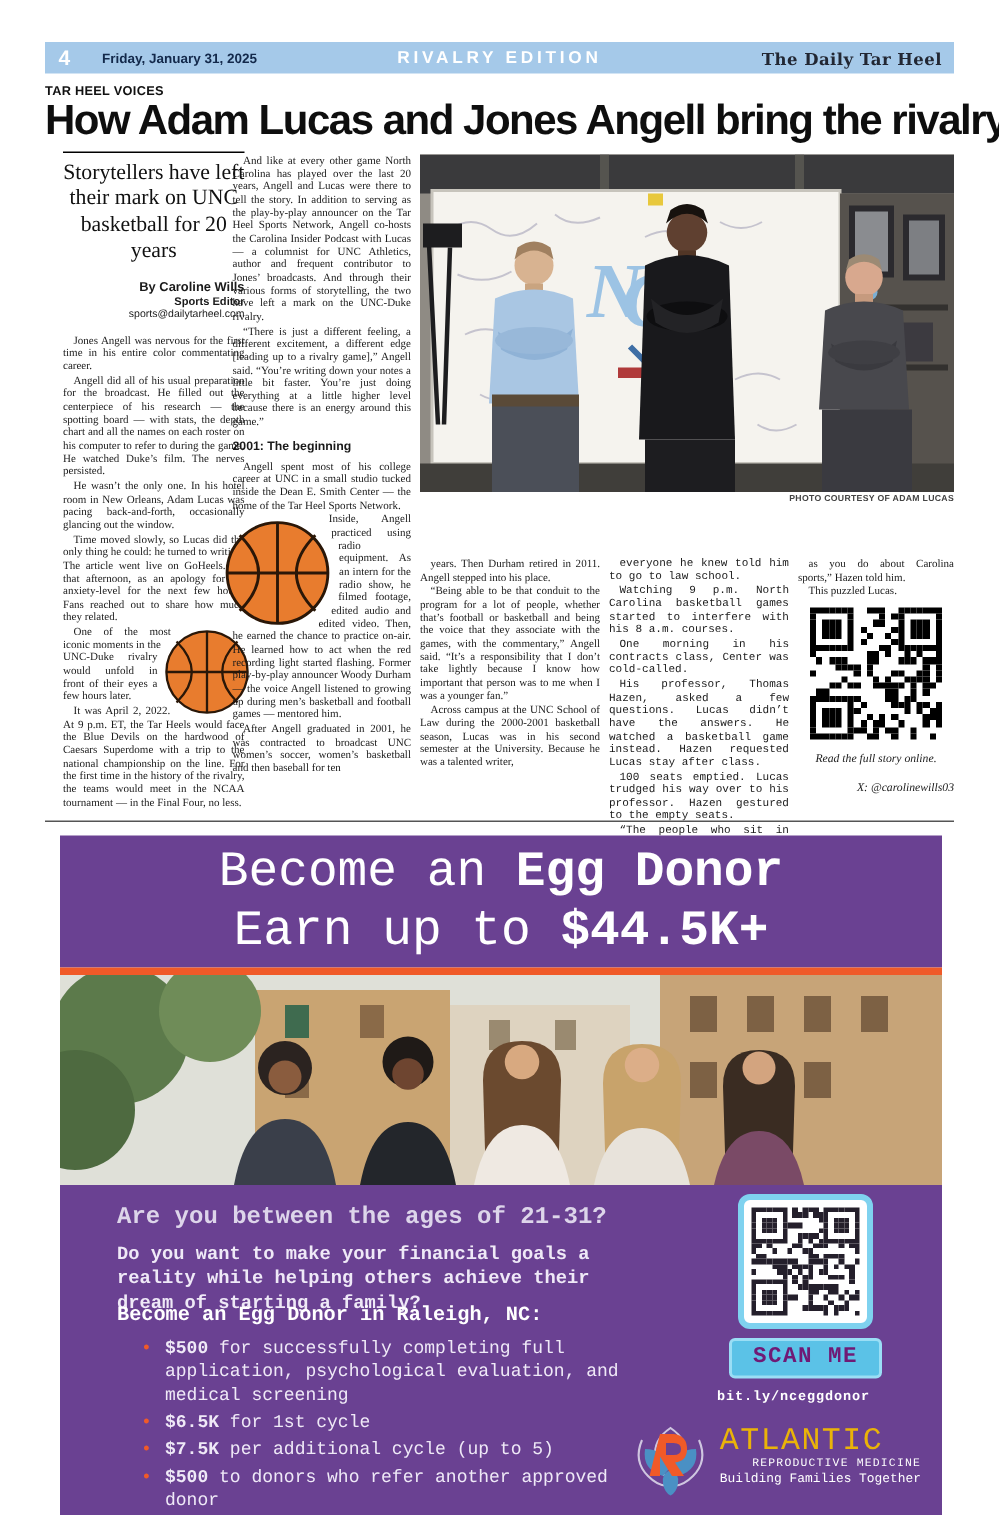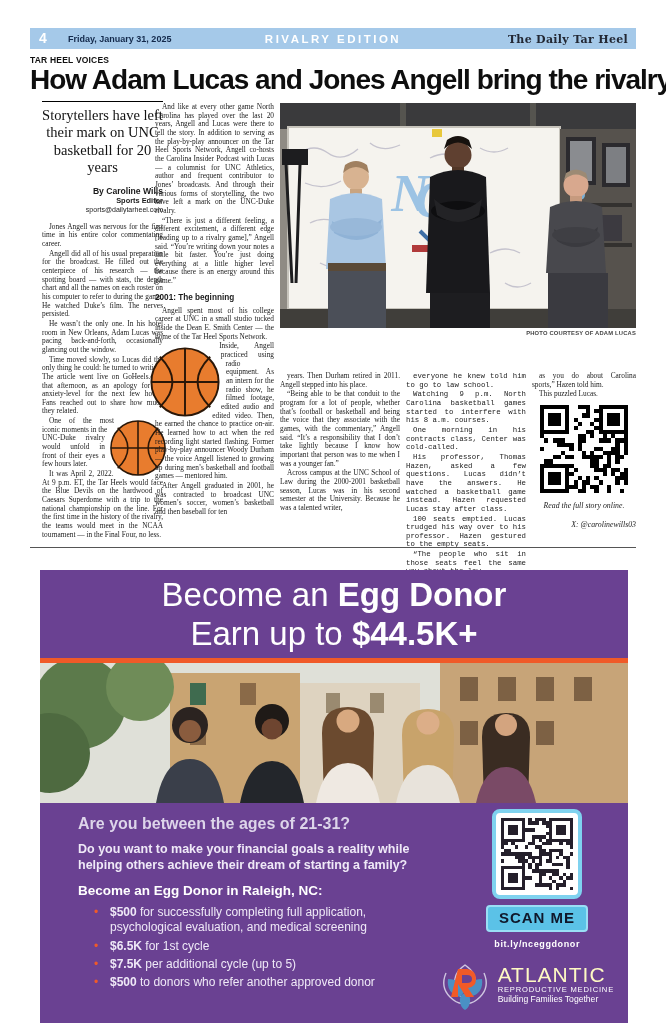--- a/index.html
+++ b/index.html
@@ -42,45 +42,45 @@
            font:bold 7.4px "Liberation Sans",sans-serif;line-height:1.3;color:#111;}
   
   .qr{display:grid;}
   .qr i{display:block;}
   .qr i.d{background:currentColor;}
   .qr-article{width:88px;height:88px;margin:6px auto 0;color:#000;}
   .read-online{font-style:italic;font-size:7.8px;text-align:center;margin-top:8px;text-indent:0;}
   .social{font-style:italic;font-size:7.8px;text-align:right;margin-top:10px;text-indent:0;}
   .ad-rule{position:absolute;left:30px;right:30px;top:547px;border-top:1px solid #555;}
   
-  .ad{position:absolute;left:40px;top:557px;width:588px;height:453px;font-family:Liberation Sans, sans-serif;margin-top:13px;}
+  .ad{position:absolute;left:40px;top:557px;width:588px;height:453px;font-family:Liberation Mono, monospace;}
   .ad-top{height:88px;background:#6a4192;color:#fff;text-align:center;}
   .ad-top .l1{padding-top:5px;font-size:33px;line-height:39px;font-weight:400;}
   .ad-top .l2{font-size:33px;line-height:39px;font-weight:400;}
   .ad-top b{font-weight:bold;}
   .ad-bar{height:5px;background:#f05a28;}
   .ad-photo{height:140px;overflow:hidden;}
   .ad-photo svg{display:block;width:100%;height:100%;}
   .ad-bottom{position:relative;height:220px;background:#6a4192;color:#efe9f7;}
   .ad-q1{position:absolute;left:38px;top:12px;font-size:16px;font-weight:bold;color:#ddd5ea;}
   .ad-pitch{position:absolute;left:38px;top:38px;width:360px;font-size:12.5px;font-weight:bold;line-height:1.3;}
   .ad-cta{position:absolute;left:38px;top:80px;font-size:13.5px;font-weight:bold;color:#fff;}
   .ad-bullets{position:absolute;left:52px;top:102px;width:330px;margin:0;padding:0;list-style:none;}
   .ad-bullets li{position:relative;padding-left:18px;font-size:12px;line-height:1.28;margin-bottom:3px;}
   .ad-bullets li::before{content:"\2022";position:absolute;left:2px;top:0;color:#f05a28;font-size:12px;}
   .ad-bullets b{font-weight:bold;}
   .ad-qr-box{position:absolute;right:46px;top:6px;width:72px;height:72px;background:#fff;
              border:4px solid #7fd2ef;border-radius:8px;padding:5px;}
   .qr-ad{width:72px;height:72px;color:#241f2b;}
   .scan-btn{position:absolute;right:40px;top:102px;width:98px;height:23px;background:#5bc2e7;
-            border:2px solid #9adef5;border-radius:4px;color:#0f172a;font-weight:bold;font-size:15px;
+            border:2px solid #9adef5;border-radius:4px;color:#701a75;font-weight:bold;font-size:15px;
             letter-spacing:1px;text-align:center;line-height:22px;}
   .ad-url{position:absolute;right:48px;top:136px;font-weight:bold;font-size:9px;letter-spacing:.6px;color:#fff;}
   .ad-logo{position:absolute;right:14px;top:156px;display:flex;align-items:center;gap:6px;}
-  .logo-text .name{font-size:21px;font-weight:400;color:#fef9c3;letter-spacing:1px;line-height:20px;}
+  .logo-text .name{font-size:21px;font-weight:400;color:#eab308;letter-spacing:1px;line-height:20px;}
   .logo-text .sub{font-size:7.6px;color:#fff;letter-spacing:.8px;line-height:9px;text-align:right;}
   .logo-text .tag{font-size:8.6px;color:#fff;line-height:11px;}
 </style>
 </head>
 <body>
 
 <div class="page">
 
   <div class="topbar">
     <span class="pagenum">4</span>

